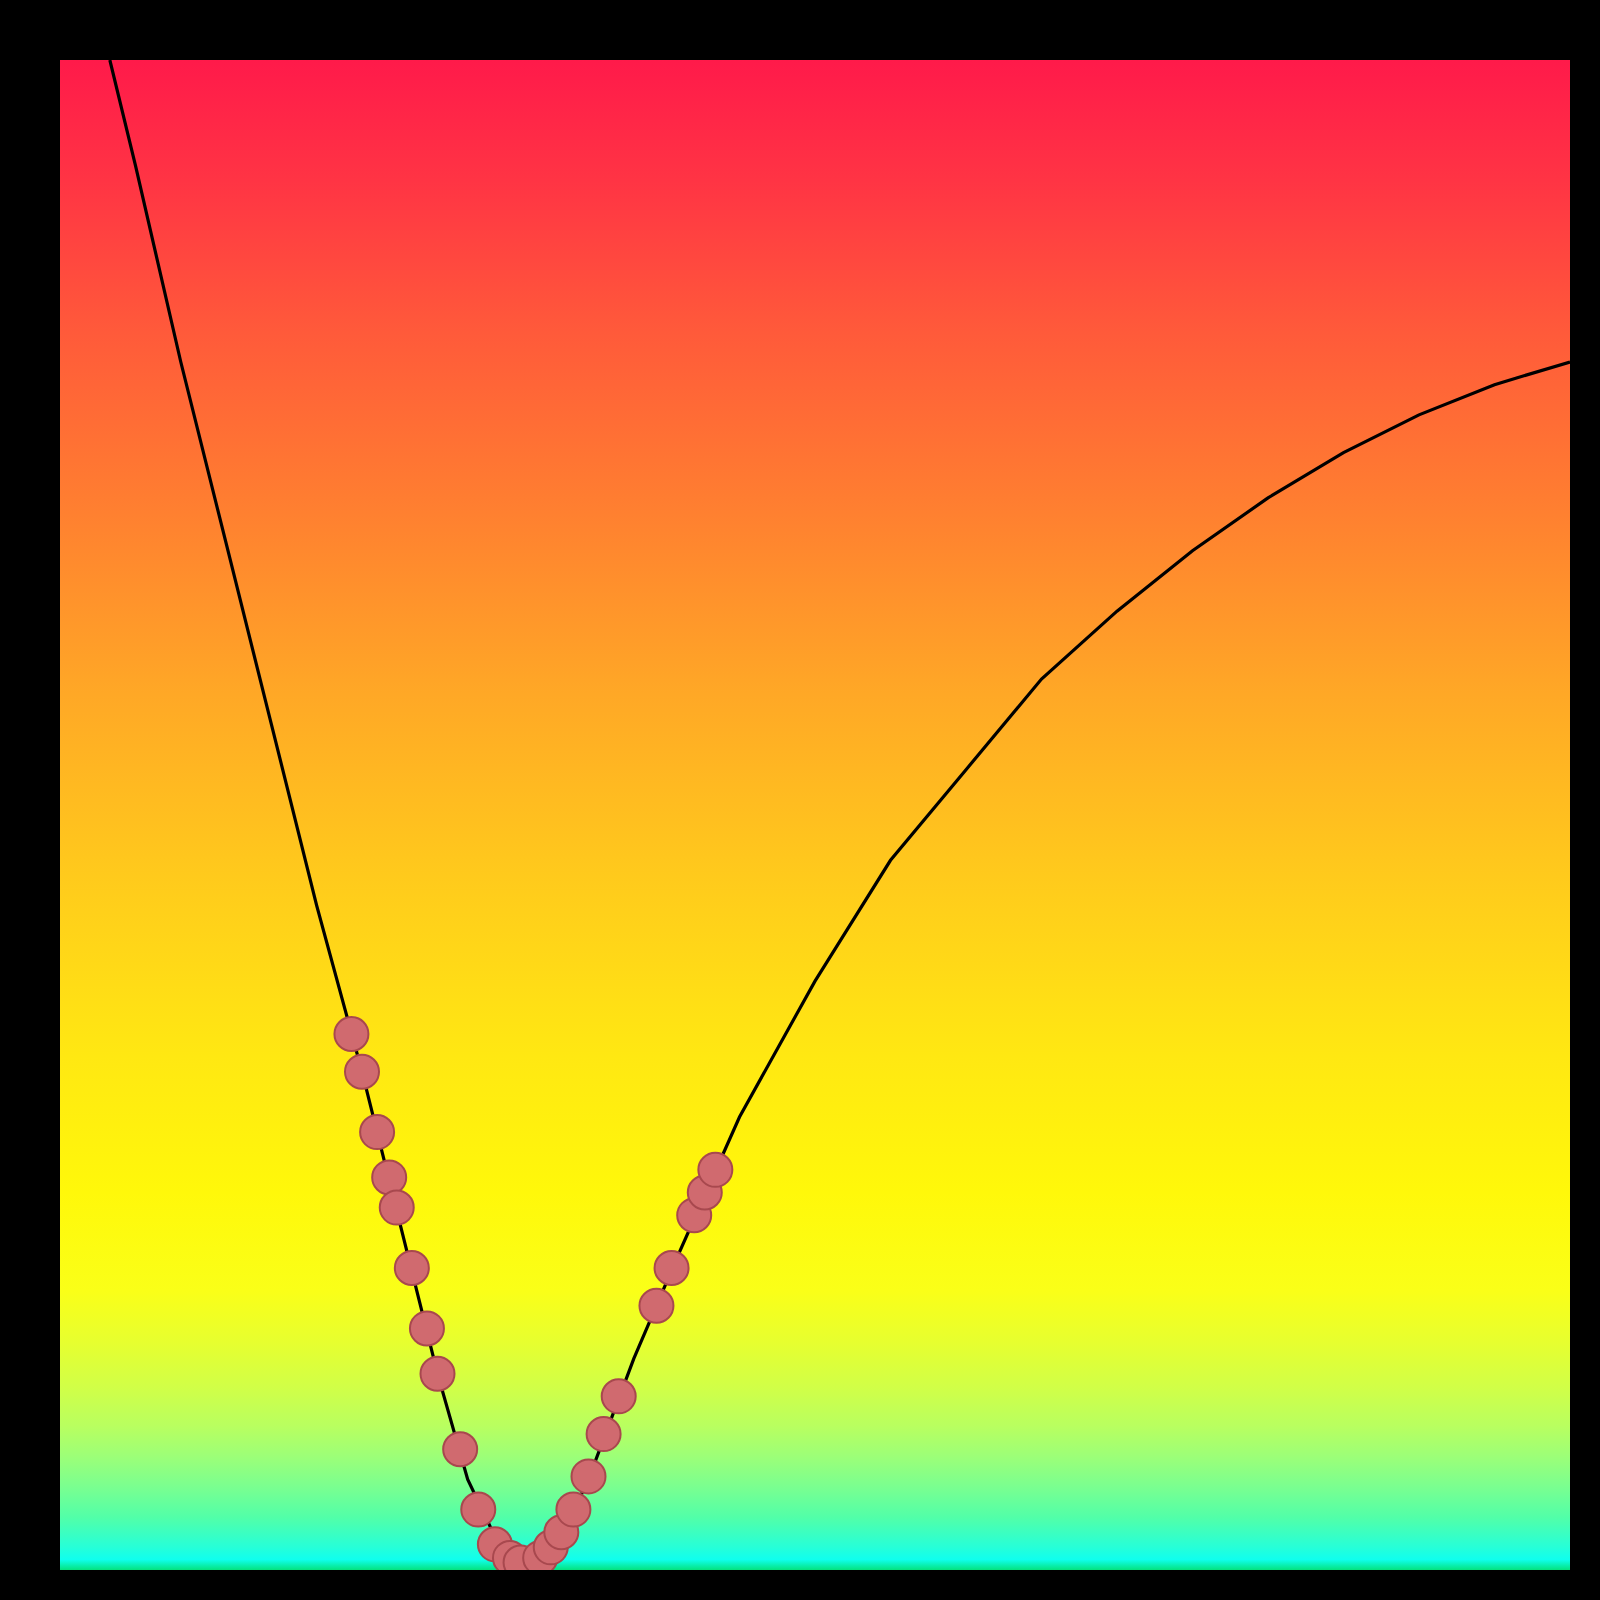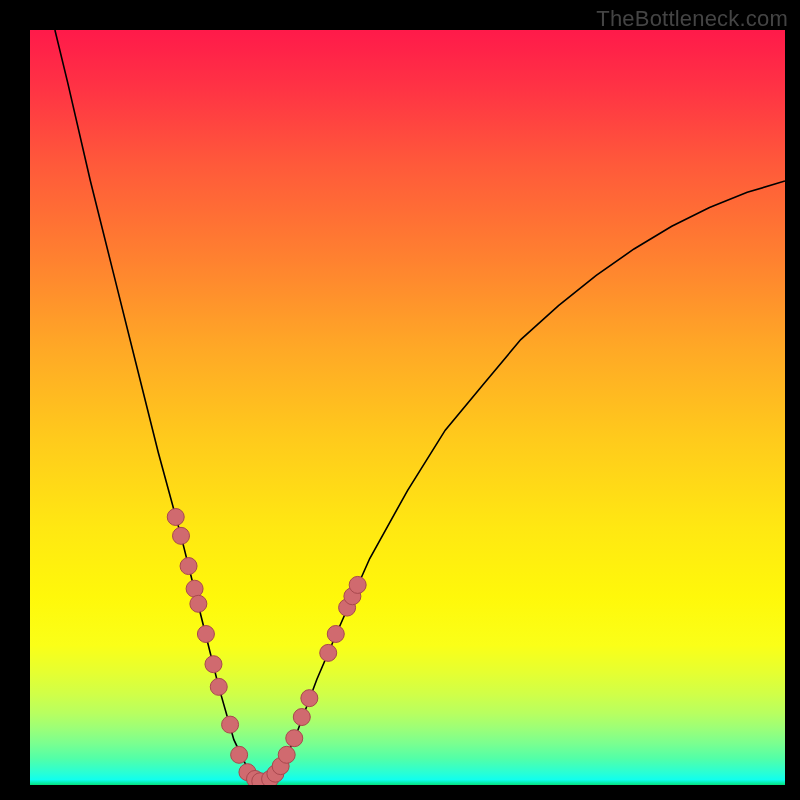--- a/index.html
+++ b/index.html
@@ -56,21 +56,20 @@
     color: #444444;
     font-size: 22px;
     font-weight: 500;
     letter-spacing: 0.2px;
   }
 </style>
 </head>
 <body>
 
 <div class="chart-container">
-  <div class="watermark">TheBottleneck.com</div>
   <div class="plot-area">
     <svg class="data-svg" viewBox="0 0 755 755" preserveAspectRatio="none">
       <path id="curve-path" fill="none" stroke-width="1.6" d="M24.92 0.00 L37.75 52.85 L60.40 151.00 L83.05 241.60 L105.70 332.20 L128.35 422.80 L151.00 505.85 L173.65 596.45 L188.75 656.85 L203.85 709.70 L218.95 741.41 L226.50 748.96 L234.05 751.23 L241.60 748.96 L249.15 741.41 L264.25 709.70 L286.90 649.30 L309.55 596.45 L339.75 528.50 L377.50 460.55 L415.25 400.15 L453.00 354.85 L490.75 309.55 L528.50 275.57 L566.25 245.37 L604.00 218.95 L641.75 196.30 L679.50 177.42 L717.25 162.32 L755.00 151.00" stroke="#000000"></path>
       <g id="marker-group">
           <circle cx="145.72" cy="486.98" r="8.5" fill="#d06a6f" stroke="#a8484e" stroke-width="1"></circle>
           <circle cx="151.00" cy="505.85" r="8.5" fill="#d06a6f" stroke="#a8484e" stroke-width="1"></circle>
           <circle cx="158.55" cy="536.05" r="8.5" fill="#d06a6f" stroke="#a8484e" stroke-width="1"></circle>
           <circle cx="164.59" cy="558.70" r="8.5" fill="#d06a6f" stroke="#a8484e" stroke-width="1"></circle>
           <circle cx="168.37" cy="573.80" r="8.5" fill="#d06a6f" stroke="#a8484e" stroke-width="1"></circle>
           <circle cx="175.92" cy="604.00" r="8.5" fill="#d06a6f" stroke="#a8484e" stroke-width="1"></circle>

